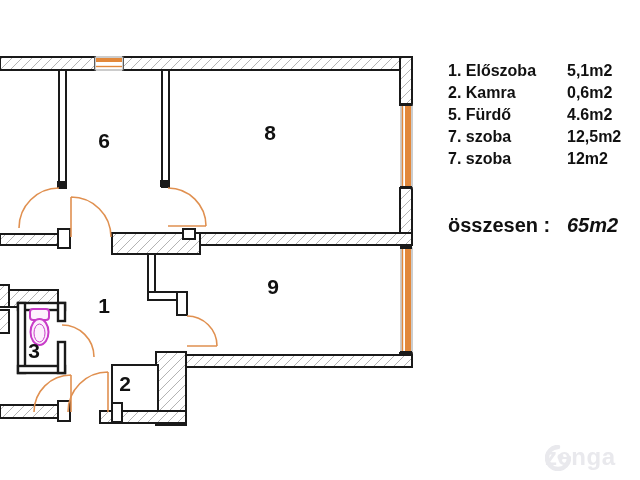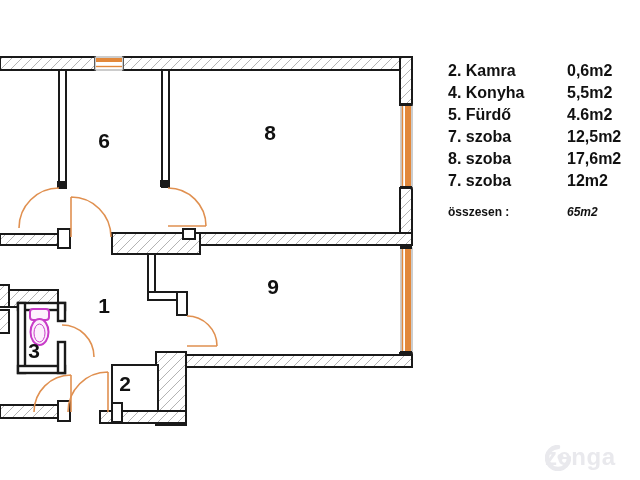--- a/index.html
+++ b/index.html
@@ -22,21 +22,21 @@
   .toilet-inner{fill:none;stroke:#c83cc8;stroke-width:1;}
 
   
   .rlabel{position:absolute;transform:translateX(-50%);font-size:21px;font-weight:bold;
           color:#111;line-height:1;}
 
   
   .legend{position:absolute;left:448px;top:62px;width:185px;color:#111;}
   .legend-row{position:relative;height:22px;font-size:16px;font-weight:bold;white-space:nowrap;}
   .legend-row .area{position:absolute;left:119px;top:0;}
-  .legend-total{position:relative;height:22px;font-size:12px;font-weight:bold;margin-top:11px;white-space:nowrap;}
+  .legend-total{position:relative;height:22px;font-size:20px;font-weight:bold;margin-top:42px;white-space:nowrap;}
   .legend-total .area{position:absolute;left:119px;top:0;font-style:italic;}
 
   
   .watermark{position:absolute;left:545px;top:445px;display:flex;align-items:center;
              gap:5px;color:#e9e9ed;}
   .watermark .wm-text{font-size:24px;font-weight:bold;letter-spacing:0.5px;line-height:1;}
 </style>
 </head>
 <body>
 
@@ -132,38 +132,34 @@
 
   <span class="rlabel" style="left:104px;top:130px;">6</span>
   <span class="rlabel" style="left:270px;top:122px;">8</span>
   <span class="rlabel" style="left:273px;top:276px;">9</span>
   <span class="rlabel" style="left:104px;top:295px;">1</span>
   <span class="rlabel" style="left:34px;top:340px;">3</span>
   <span class="rlabel" style="left:125px;top:373px;">2</span>
 
   <div class="legend">
     <div class="legend-row">
+      <span class="name">1. Előszoba</span>
+      <span class="area">5,1m2</span>
+    </div>
+    <div class="legend-row">
       <span class="name">2. Kamra</span>
       <span class="area">0,6m2</span>
-    </div>
-    <div class="legend-row">
-      <span class="name">4. Konyha</span>
-      <span class="area">5,5m2</span>
     </div>
     <div class="legend-row">
       <span class="name">5. Fürdő</span>
       <span class="area">4.6m2</span>
     </div>
     <div class="legend-row">
       <span class="name">7. szoba</span>
       <span class="area">12,5m2</span>
-    </div>
-    <div class="legend-row">
-      <span class="name">8. szoba</span>
-      <span class="area">17,6m2</span>
     </div>
     <div class="legend-row">
       <span class="name">7. szoba</span>
       <span class="area">12m2</span>
     </div>
     <div class="legend-total">
       <span class="name">összesen :</span>
       <span class="area">65m2</span>
     </div>
   </div>

